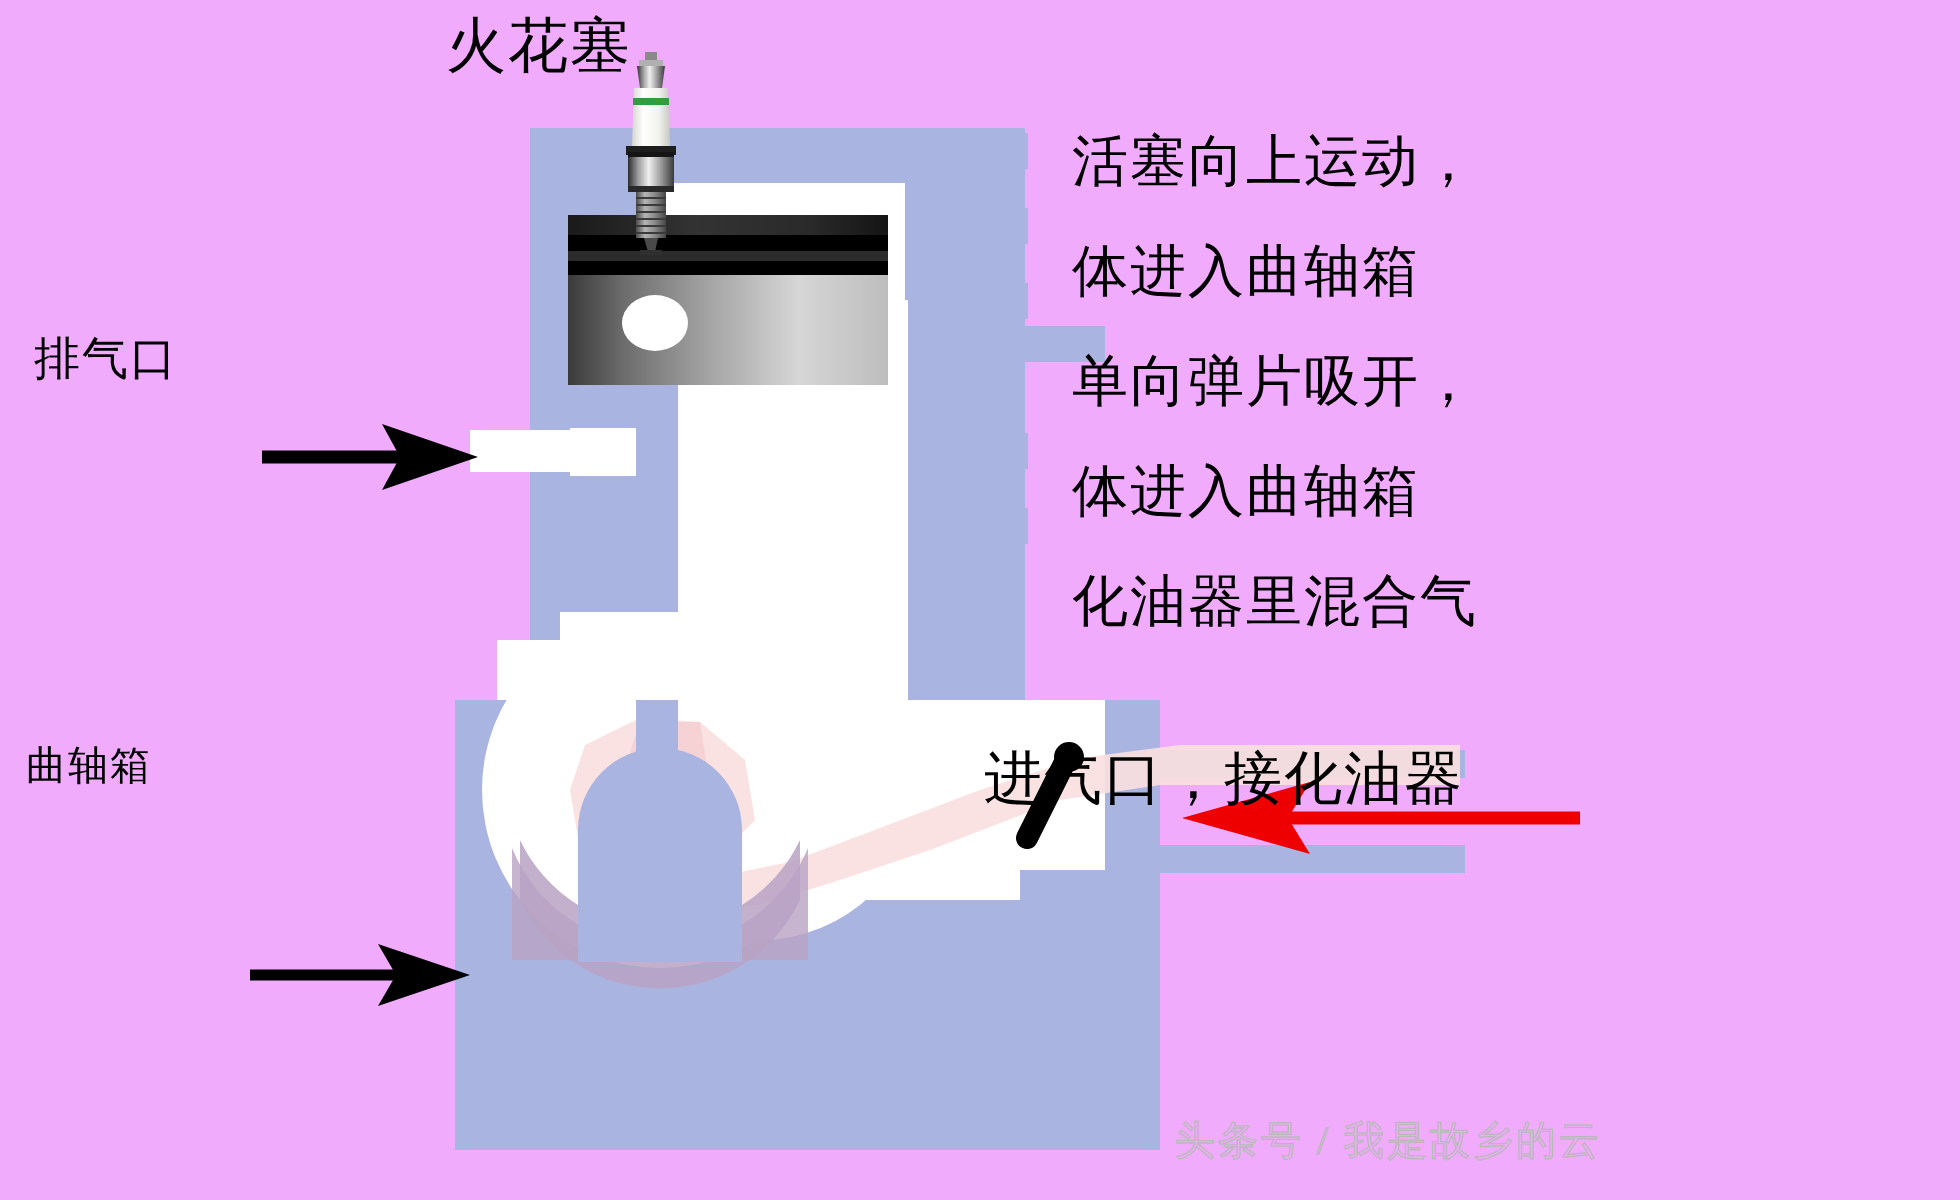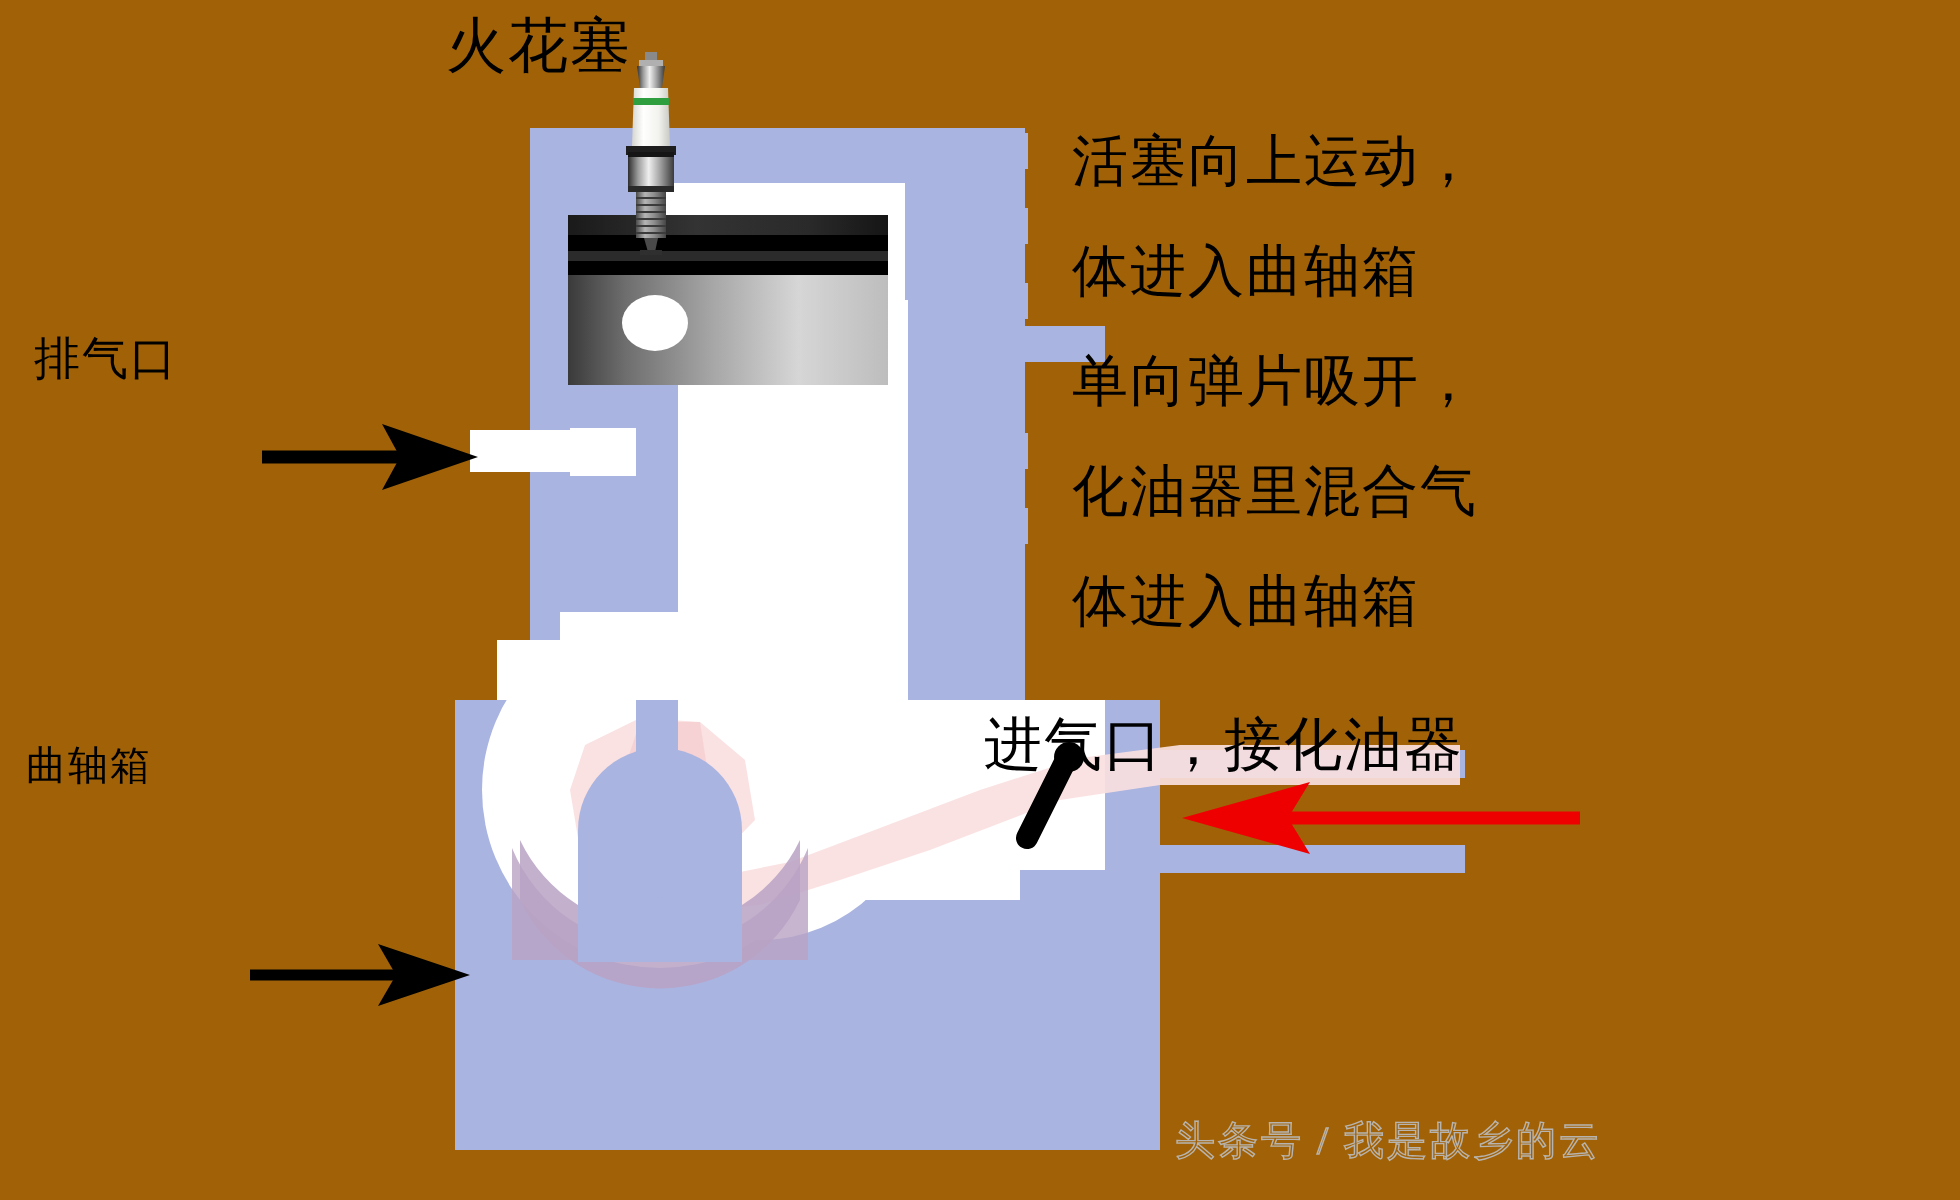--- a/index.html
+++ b/index.html
@@ -1,28 +1,28 @@
 <!DOCTYPE html>
 <html><head>
 <meta charset="utf-8">
 <style>
   html,body{margin:0;padding:0;background:#ffffff;}
   body{width:1960px;height:1200px;overflow:hidden;
        font-family:"Liberation Serif","DejaVu Serif",serif;}
-  #stage{position:relative;width:1960px;height:1200px;background:#a16207;}
+  #stage{position:relative;width:1960px;height:1200px;background:#f0abfc;}
   #engine-svg{position:absolute;left:0;top:0;width:1960px;height:1200px;}
 
   .cn{font-family:"Liberation Serif","DejaVu Serif",serif;
       color:#000;white-space:nowrap;letter-spacing:2px;}
 
   #title-sparkplug{position:absolute;left:446px;top:6px;font-size:60px;}
 
   #label-exhaust{position:absolute;left:34px;top:328px;font-size:46px;}
   #label-crankcase{position:absolute;left:26px;top:738px;font-size:40px;}
-  #label-intake{position:absolute;left:984px;top:706px;font-size:58px;}
+  #label-intake{position:absolute;left:984px;top:740px;font-size:58px;}
 
   #note-block{position:absolute;left:1072px;top:82px;font-size:56px;line-height:62px;}
   #note-block div{white-space:nowrap;margin-top:48px;}
 
   #watermark{position:absolute;left:1175px;top:1113px;font-size:40px;
       color:transparent;-webkit-text-stroke:1.4px #b9b9b9;
       font-family:"Liberation Serif","DejaVu Serif",serif;
       letter-spacing:3px;white-space:nowrap;opacity:.95;}
 </style>
 </head>
@@ -379,19 +379,19 @@
   <div class="cn" id="label-exhaust">排气口</div>
 
   <div class="cn" id="label-crankcase">曲轴箱</div>
 
   <div class="cn" id="label-intake">进气口，接化油器</div>
 
   <div class="cn" id="note-block">
     <div>活塞向上运动，</div>
     <div>体进入曲轴箱</div>
     <div>单向弹片吸开，</div>
+    <div>体进入曲轴箱</div>
     <div>化油器里混合气</div>
-    <div>体进入曲轴箱</div>
   </div>
 
   <div id="watermark">头条号 / 我是故乡的云</div>
 
 </div>
 
 </body></html>

